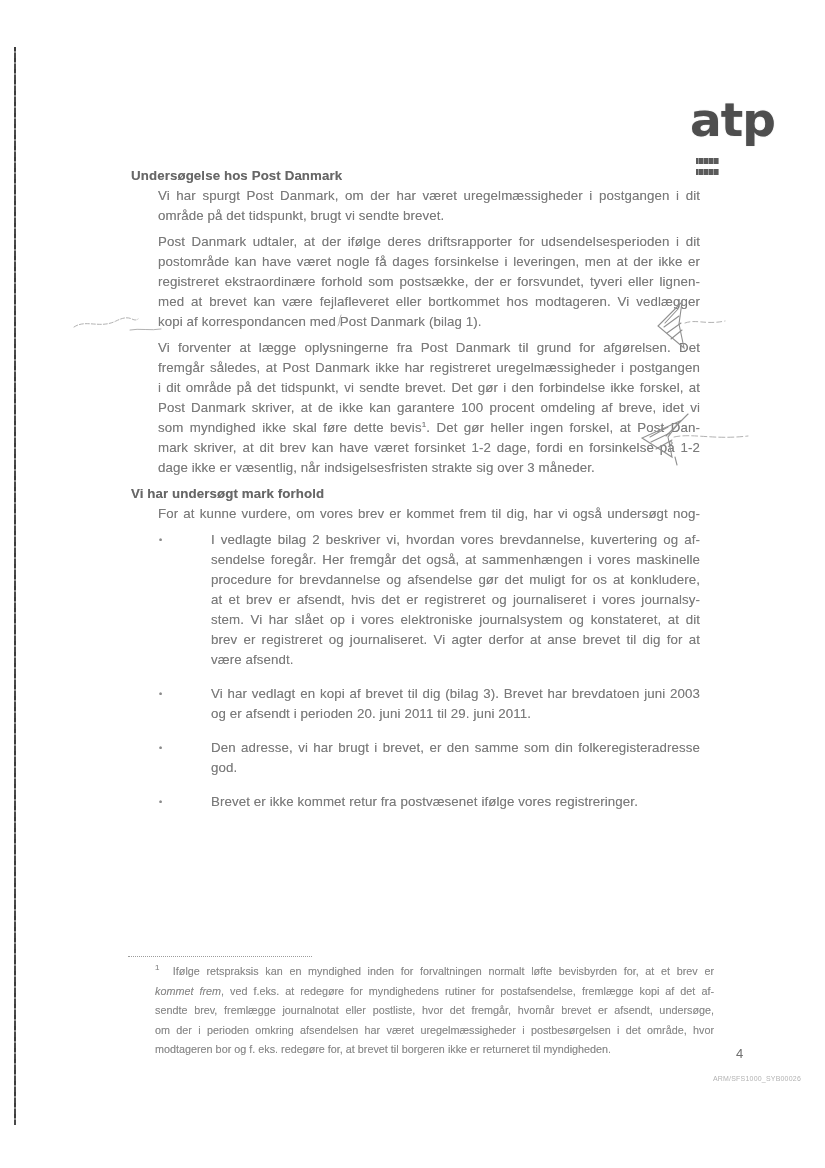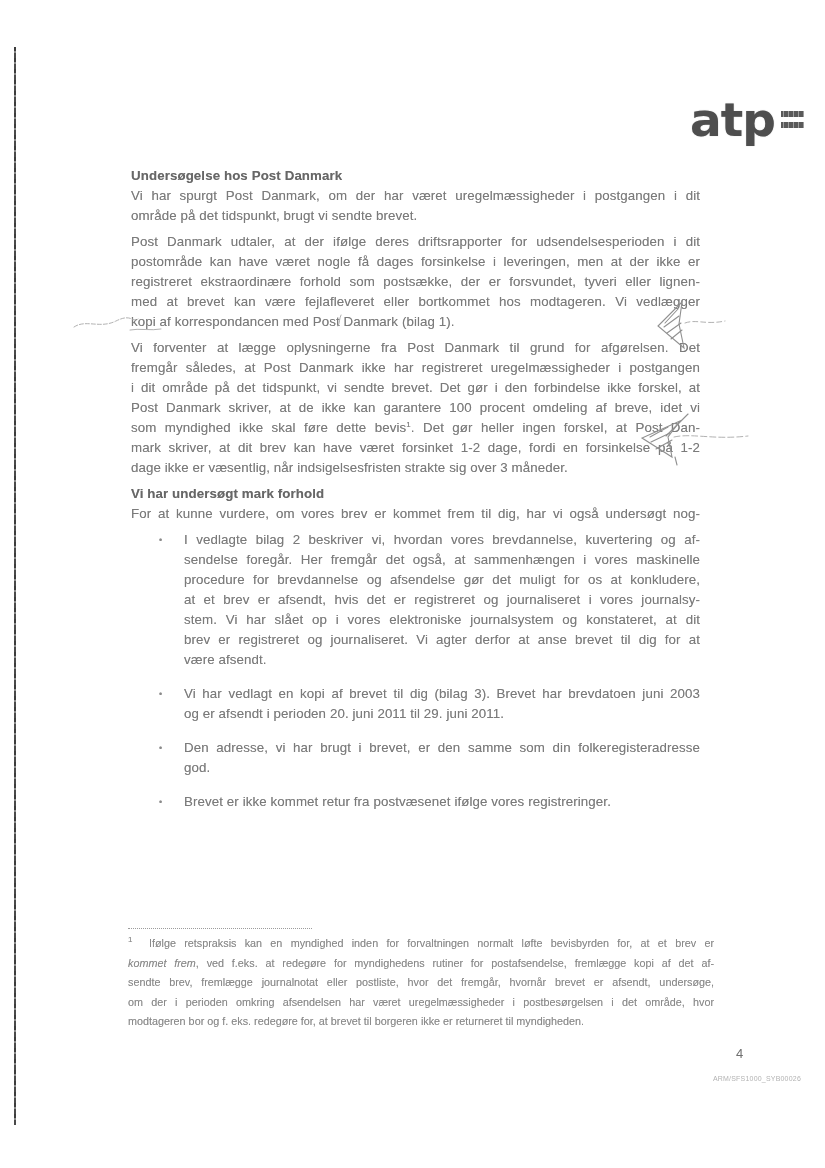--- a/index.html
+++ b/index.html
@@ -7,48 +7,48 @@
   .page{
     position:relative;width:825px;height:1168px;background:#ffffff;
     font-family:"Liberation Sans",sans-serif;color:#7b7b7b;
   }
   
   .scan-line{
     position:absolute;left:14px;top:47px;width:2px;height:1078px;
     background:repeating-linear-gradient(180deg,#3c3c3c 0 4px,#8a8a8a 4px 6px,#4a4a4a 6px 11px);
   }
   
-  .logo{position:absolute;left:690px;top:96px;display:flex;align-items:flex-start;}
+  .logo{position:absolute;left:690px;top:96px;display:flex;align-items:flex-start;flex-direction:column;}
   .logo-text{
     font-family:"DejaVu Sans",sans-serif;font-size:47px;line-height:1;font-weight:600;
     color:#4e4e4e;letter-spacing:-1px;text-shadow:0 0 1px rgba(90,90,90,.45);
   }
   .logo-eq{display:flex;flex-direction:column;gap:5px;margin:15px 0 0 6px;}
   .logo-eq i{
     display:block;width:23px;height:6px;
     background:repeating-linear-gradient(90deg,#5a5a5a 0 2px,#9e9e9e 2px 3px,#5a5a5a 3px 5px);
   }
   
   .doc-body{
     position:absolute;left:131px;top:166px;width:569px;
     font-size:13.3px;line-height:20px;letter-spacing:.1px;
     text-shadow:0 0 .4px rgba(123,123,123,.55);
   }
   .heading{font-weight:bold;color:#676767;}
   .para{margin:0 0 6px 0;}
-  .line{white-space:normal;}
+  .line{white-space:normal;margin-left:27px;}
   .line.j{text-align:justify;text-align-last:justify;}
   .bullets{margin-top:6px;}
   .bullet-row{display:flex;margin-bottom:14px;padding-left:28px;}
   .bullet-marker{flex:0 0 25px;font-size:9px;line-height:20px;color:#8a8a8a;}
   .bullet-lines{flex:1;min-width:0;}
   sup{font-size:8px;line-height:0;vertical-align:super;}
   
   .footnote{
-    position:absolute;left:128px;top:928px;width:586px;
+    position:absolute;left:128px;top:956px;width:586px;
     font-size:10.8px;line-height:19.5px;color:#8a8a8a;
     text-shadow:0 0 .4px rgba(138,138,138,.5);
   }
   .fn-sep{width:184px;height:0;border-top:1px dotted #9c9c9c;margin-bottom:5px;}
   .footnote i{font-style:italic;}
   
   .page-number{position:absolute;left:736px;top:1046px;font-size:13px;color:#6f6f6f;}
   .doc-code{
     position:absolute;right:24px;top:1075px;font-size:7px;letter-spacing:.2px;color:#b3b3b3;
   }

